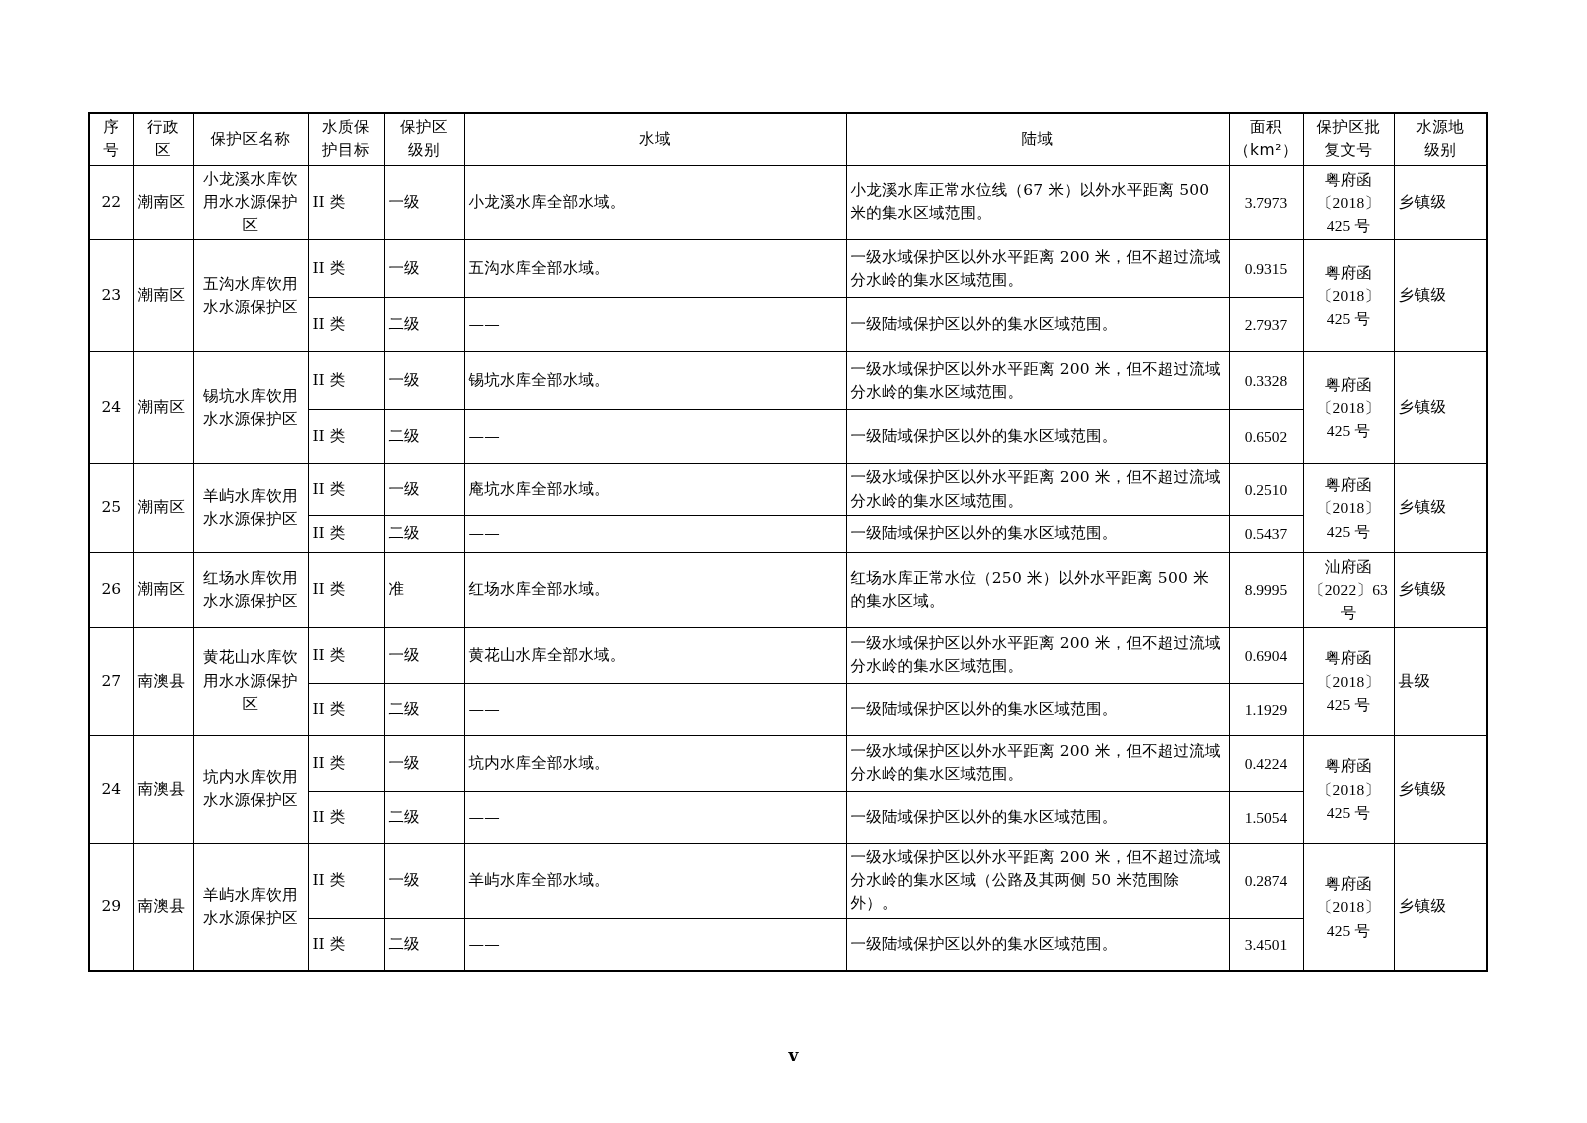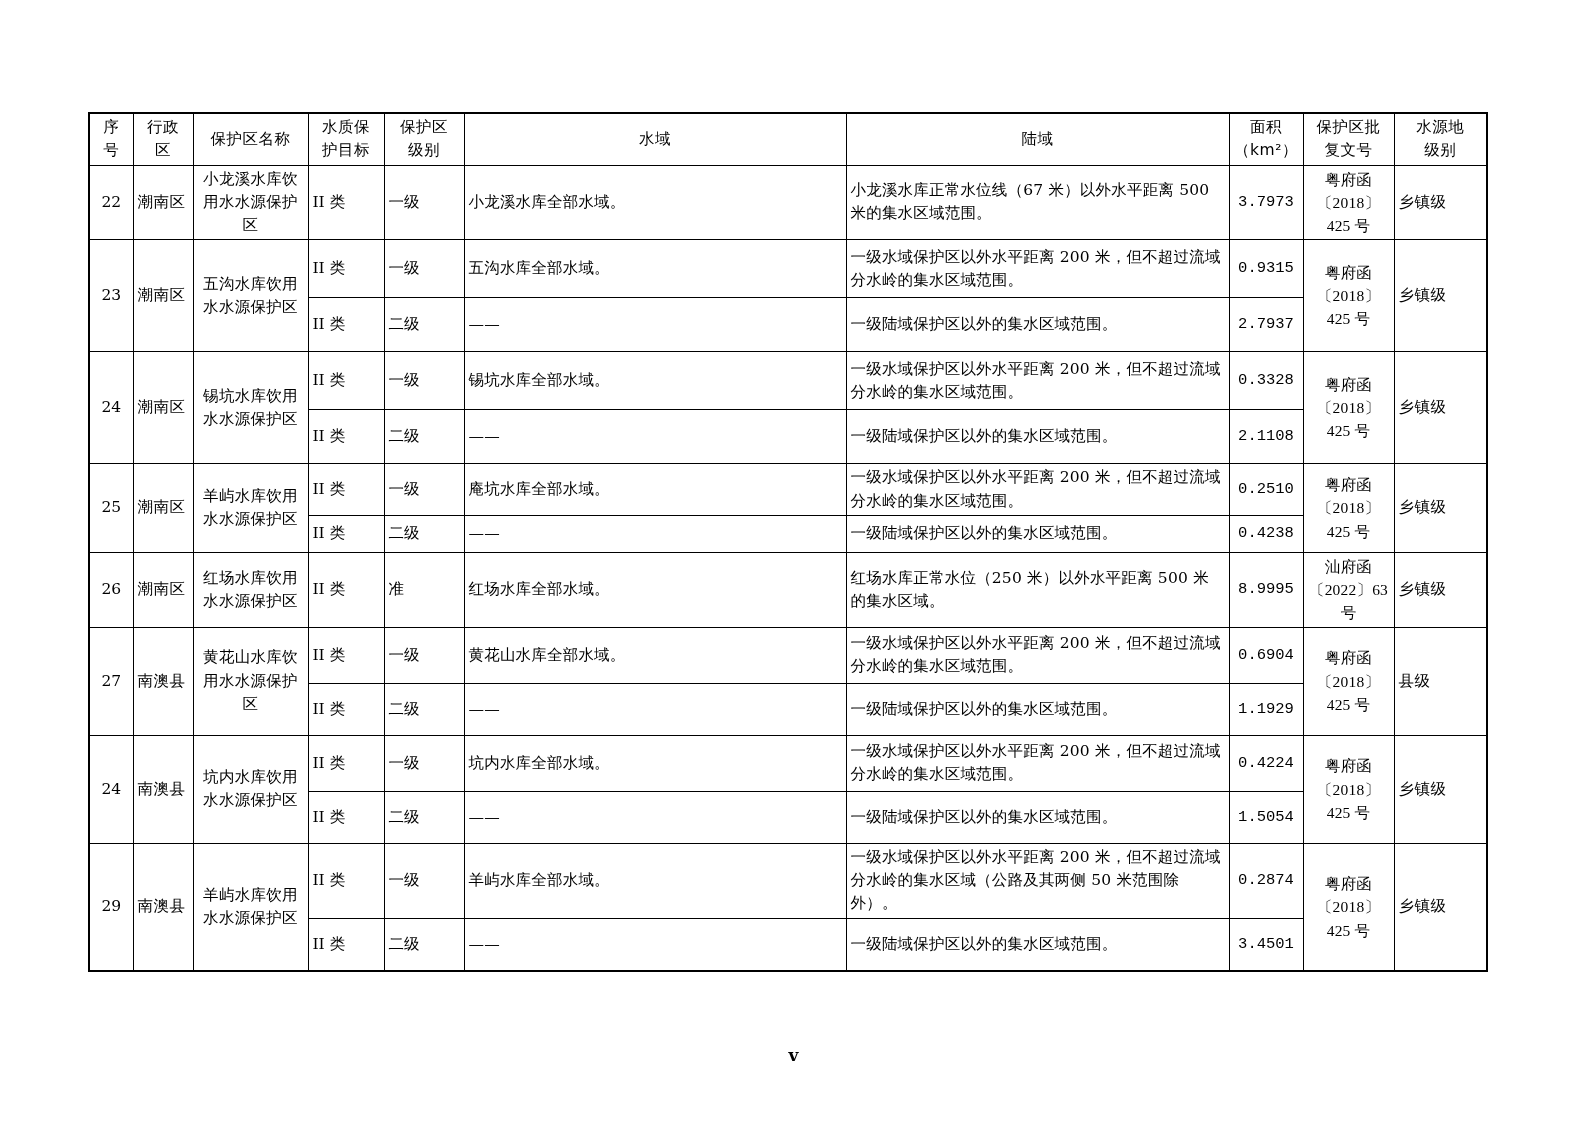--- a/index.html
+++ b/index.html
@@ -48,21 +48,21 @@
   th.hdr {
     text-align: center;
     font-family: "DejaVu Sans", "Liberation Sans", sans-serif;
     font-weight: bold;
     font-size: 15.5px;
     line-height: 1.45;
     letter-spacing: 0.5px;
     padding: 5px 2px;
   }
   td.c { }
-  td.num { text-align: center; font-family: Liberation Mono, monospace; }
+  td.num { text-align: center; font-family: Liberation Serif, serif; }
   td.seq { text-align: center; font-size: 16px; }
   td.narrow-cn {
     letter-spacing: 0.5px;
   }
   td.name-cell {
     text-align: center;
     line-height: 1.45;
     letter-spacing: 0.3px;
     padding-left: 2px;
     padding-right: 2px;
@@ -206,40 +206,40 @@
             <td class="body-text">一级水域保护区以外水平距离 200 米，但不超过流域分水岭的集水区域范围。</td>
             <td class="num">0.3328</td>
             <td class="doc-cell" rowspan="2">粤府函〔2018〕425 号</td>
             <td class="narrow-cn" rowspan="2">乡镇级</td>
           </tr>
           <tr style="height: 54px;">
             <td class="c">II 类</td>
             <td class="c">二级</td>
             <td class="body-text">——</td>
             <td class="body-text">一级陆域保护区以外的集水区域范围。</td>
-            <td class="num">2.1108</td>
+            <td class="num">0.6502</td>
           </tr>
           <tr style="height: 41px;">
             <td class="seq" rowspan="2">25</td>
             <td class="narrow-cn" rowspan="2">潮南区</td>
             <td class="name-cell" rowspan="2">羊屿水库饮用水水源保护区</td>
             <td class="c">II 类</td>
             <td class="c">一级</td>
             <td class="body-text">庵坑水库全部水域。</td>
             <td class="body-text">一级水域保护区以外水平距离 200 米，但不超过流域分水岭的集水区域范围。</td>
             <td class="num">0.2510</td>
             <td class="doc-cell" rowspan="2">粤府函〔2018〕425 号</td>
             <td class="narrow-cn" rowspan="2">乡镇级</td>
           </tr>
           <tr style="height: 37px;">
             <td class="c">II 类</td>
             <td class="c">二级</td>
             <td class="body-text">——</td>
             <td class="body-text">一级陆域保护区以外的集水区域范围。</td>
-            <td class="num">0.4238</td>
+            <td class="num">0.5437</td>
           </tr>
           <tr style="height: 75px;">
             <td class="seq" rowspan="1">26</td>
             <td class="narrow-cn" rowspan="1">潮南区</td>
             <td class="name-cell" rowspan="1">红场水库饮用水水源保护区</td>
             <td class="c">II 类</td>
             <td class="c">准</td>
             <td class="body-text">红场水库全部水域。</td>
             <td class="body-text">红场水库正常水位（250 米）以外水平距离 500 米的集水区域。</td>
             <td class="num">8.9995</td>

